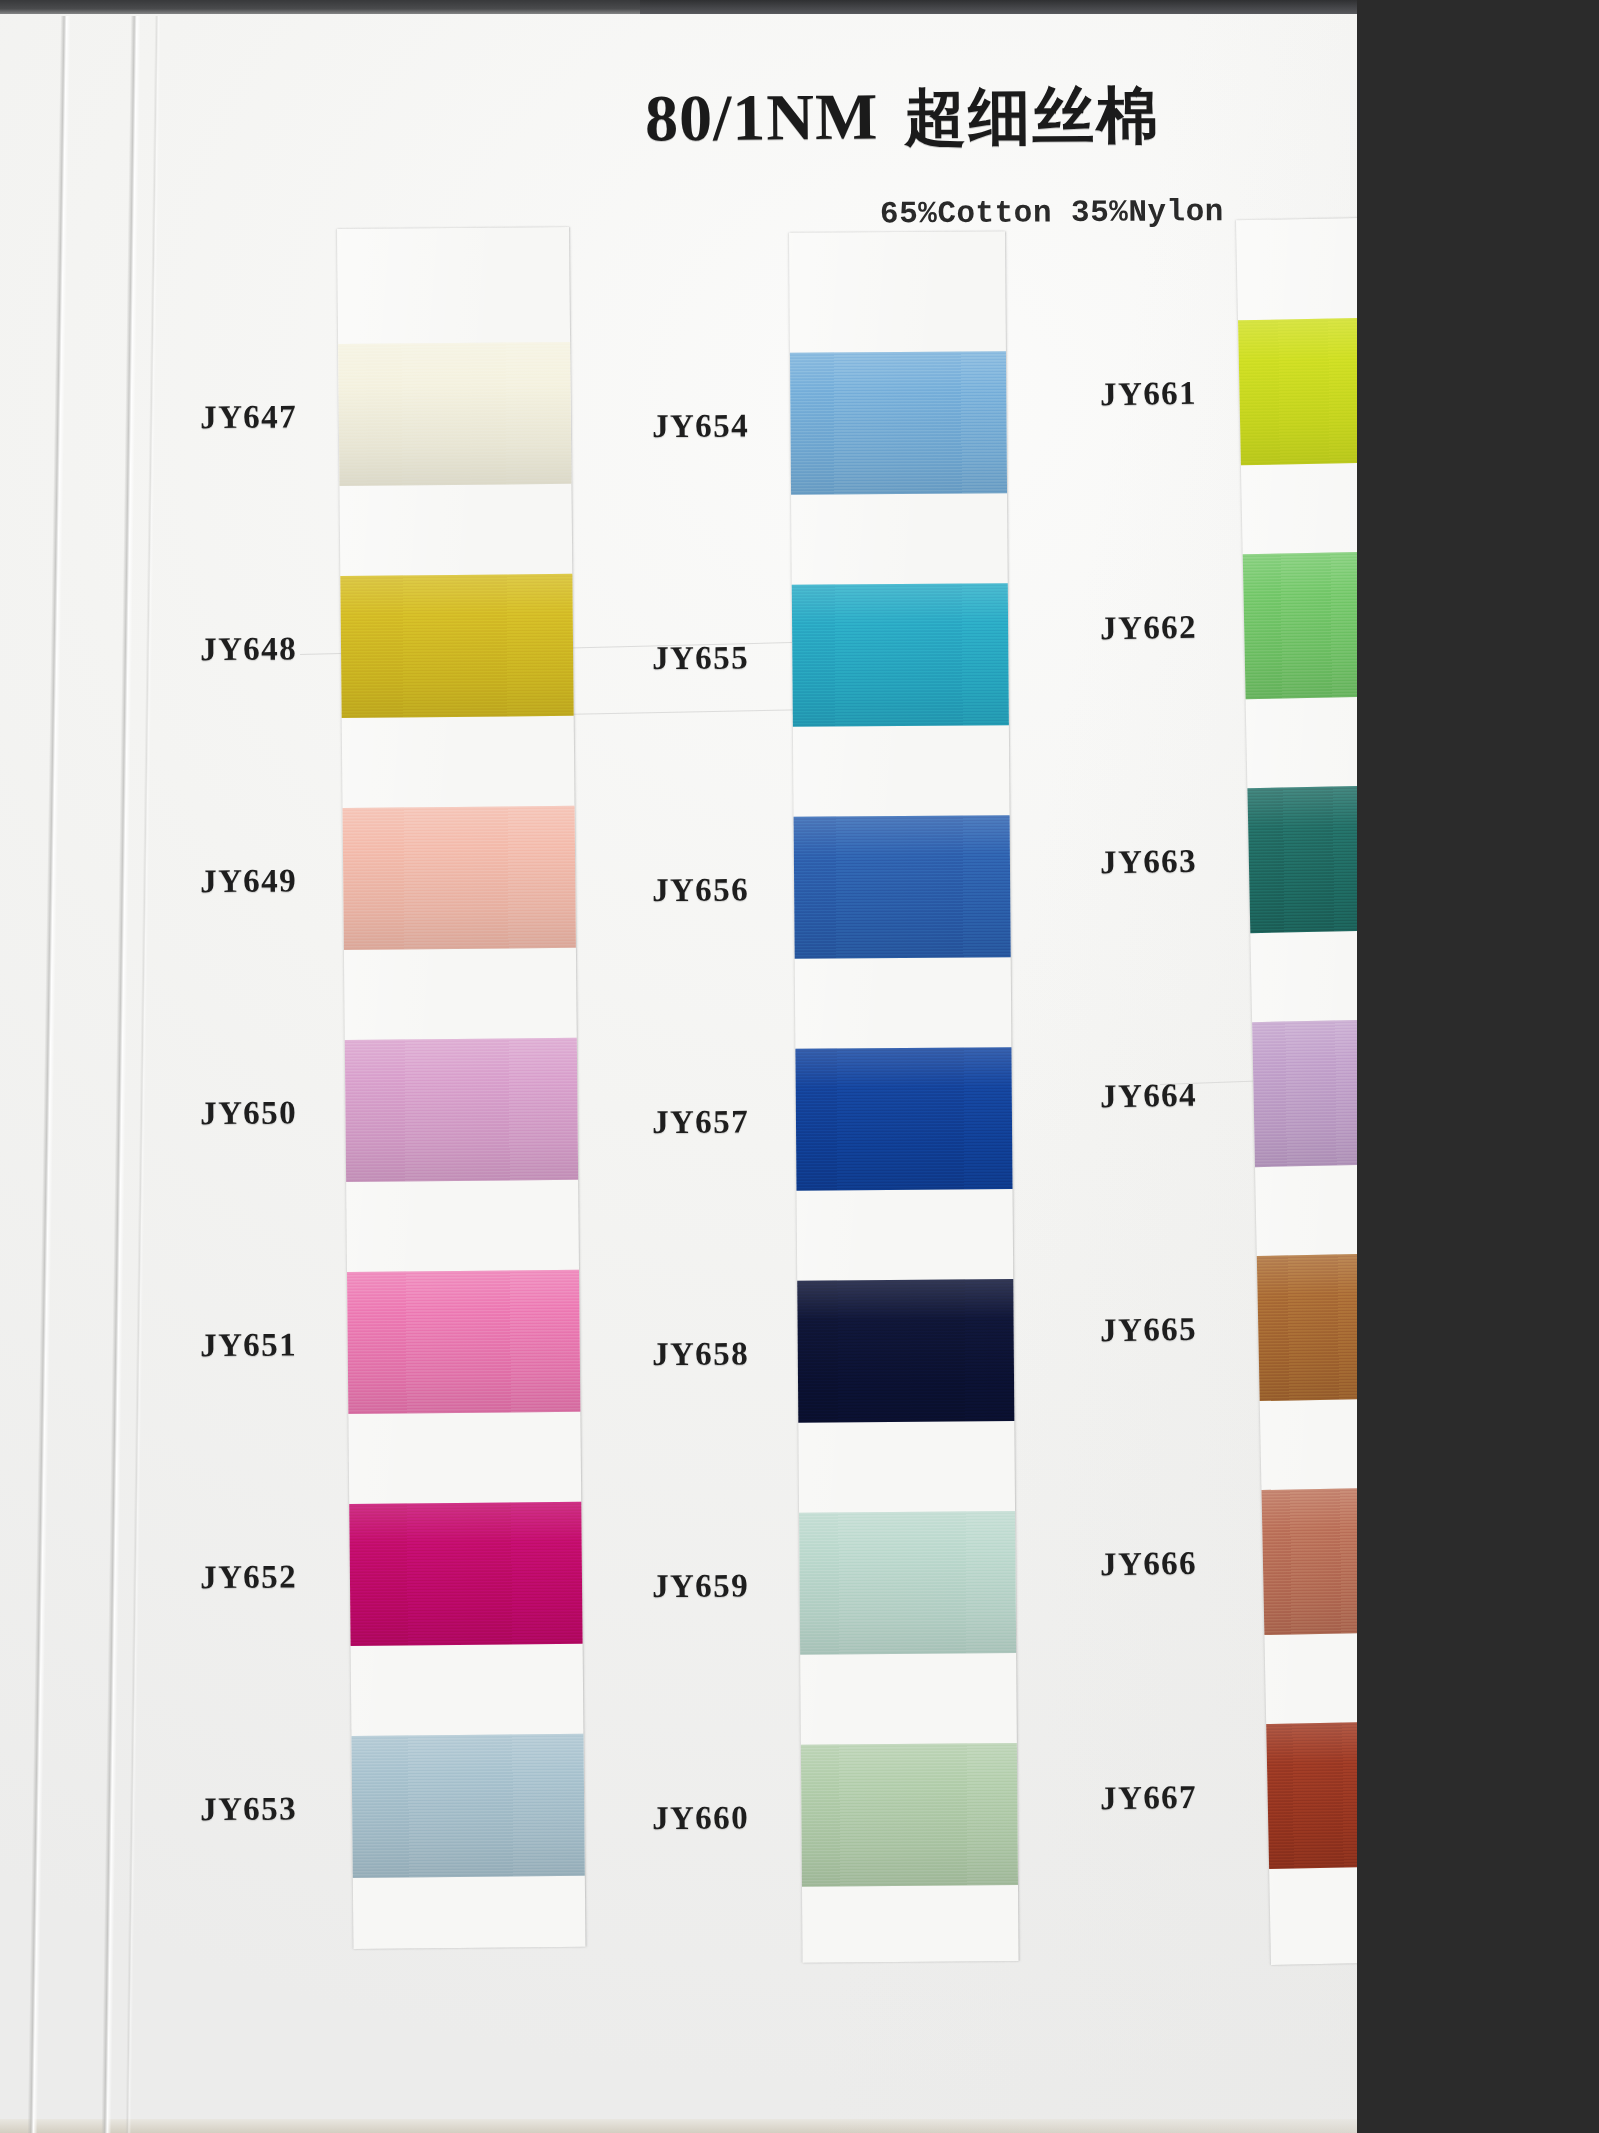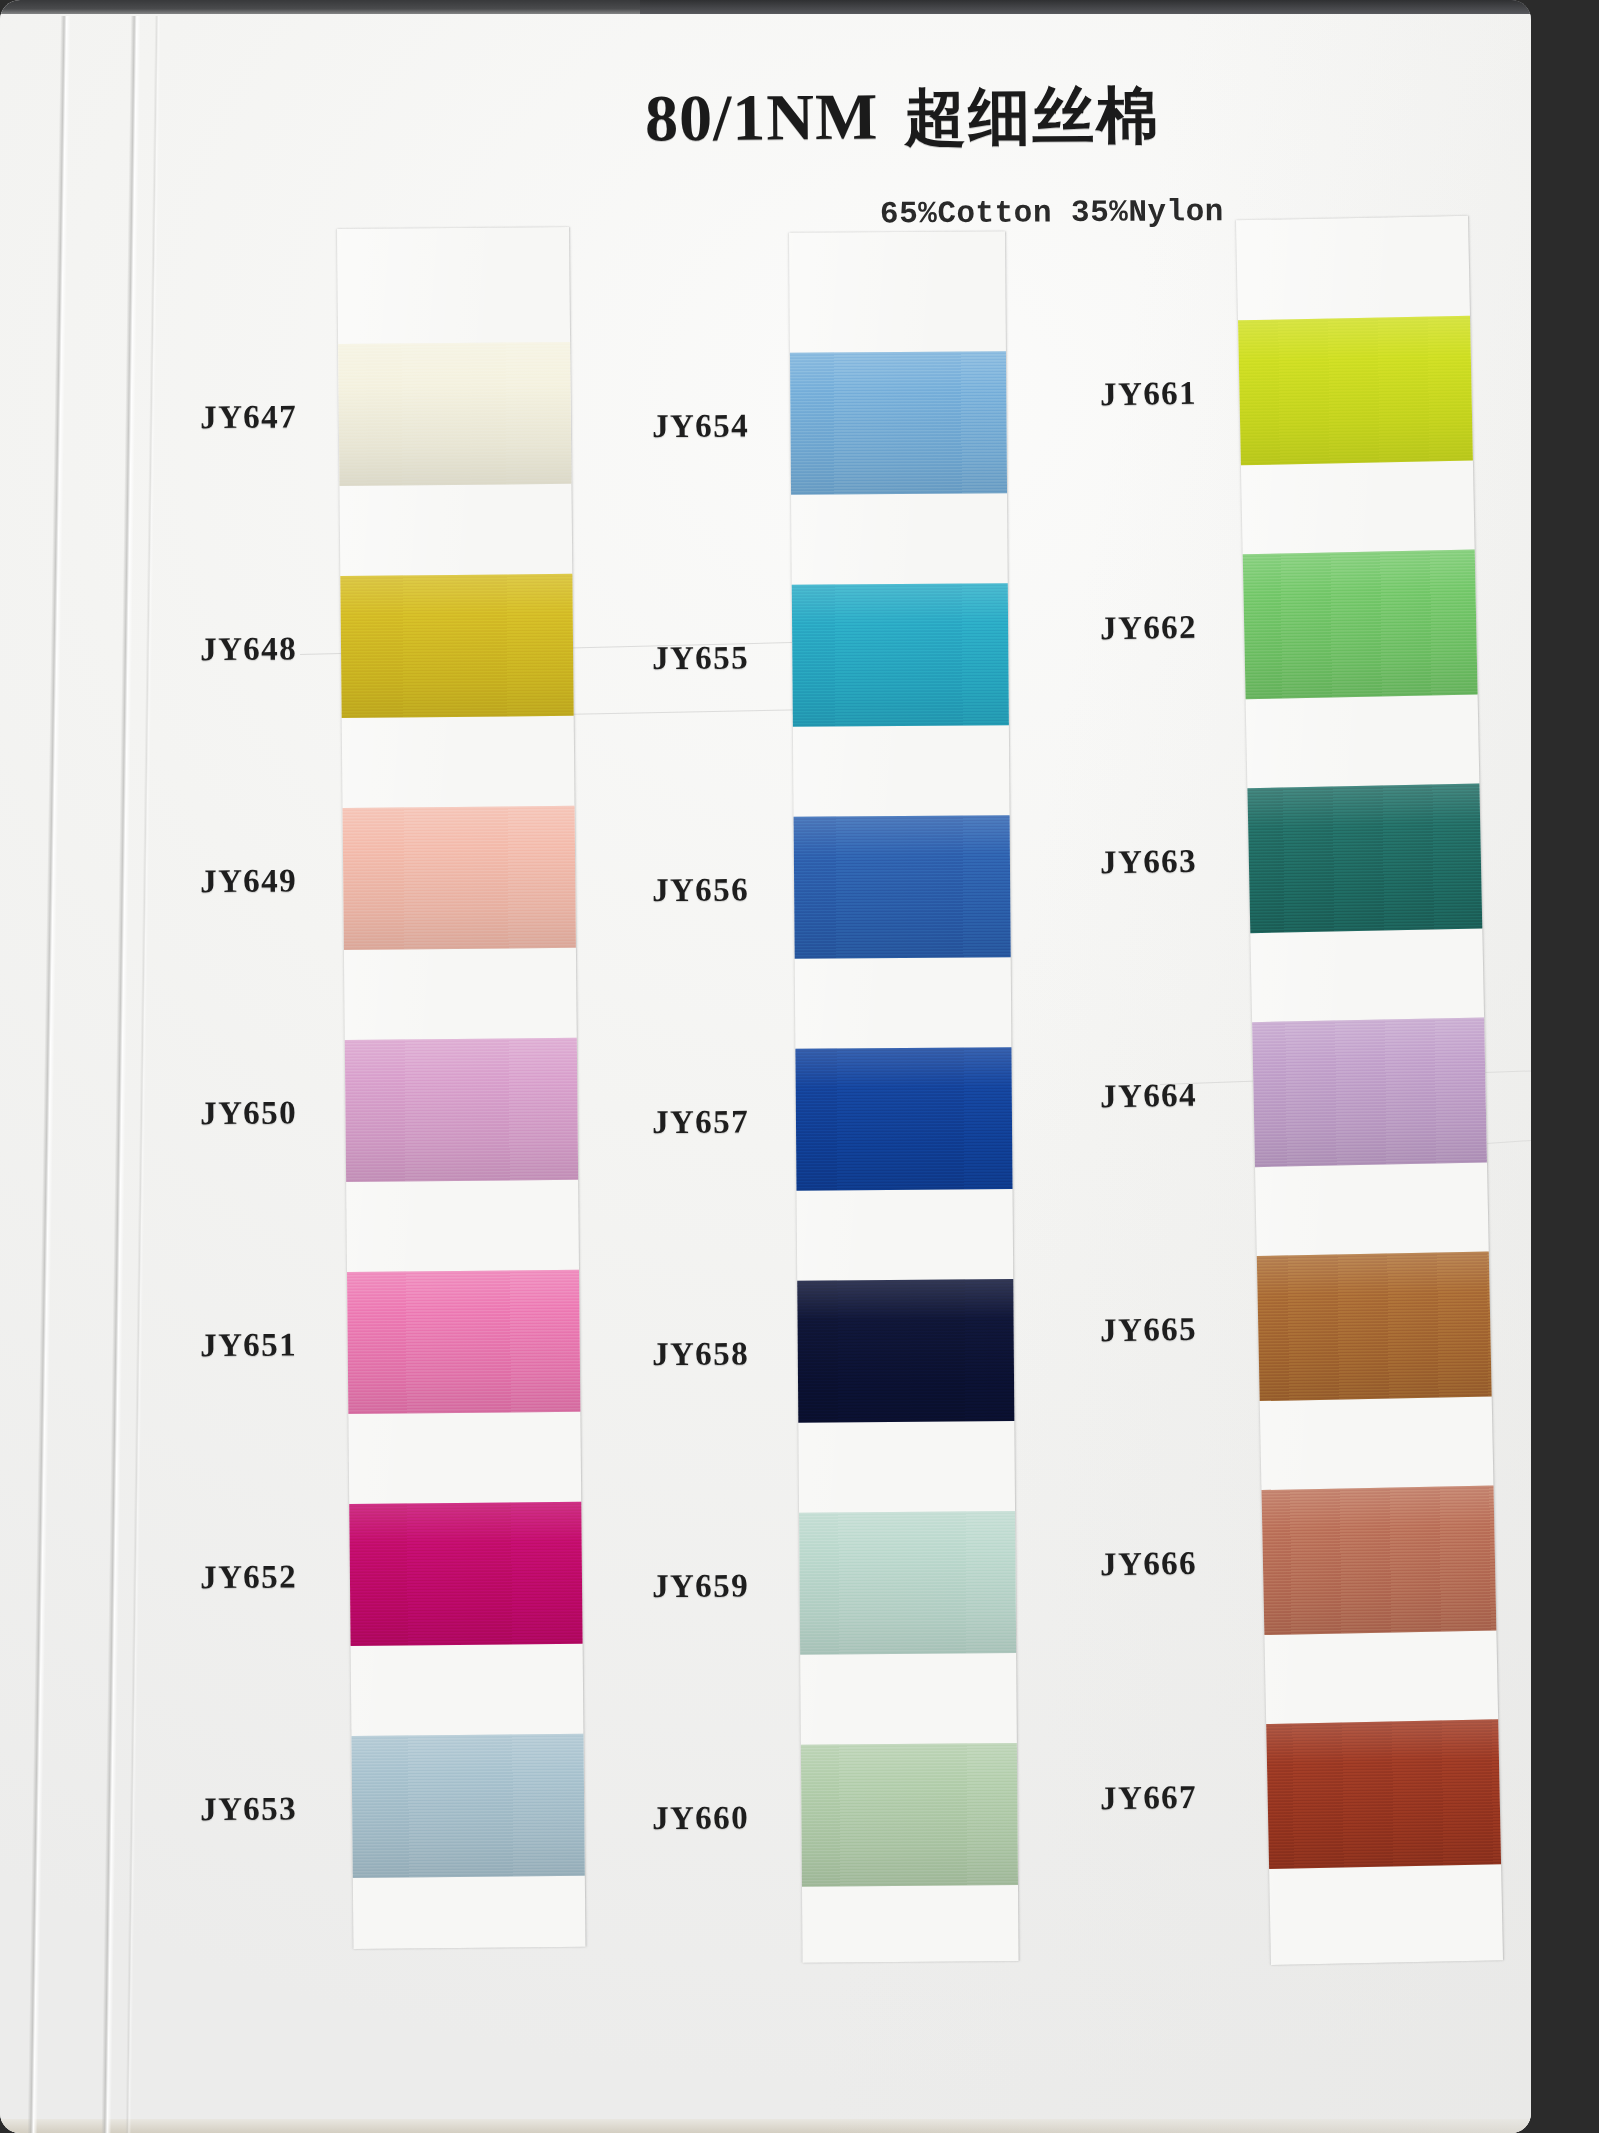--- a/index.html
+++ b/index.html
@@ -2,26 +2,25 @@
 <html><head>
 <meta charset="utf-8">
 <style>
   html, body {
     margin: 0;
     padding: 0;
     background: #2b2b2b;
   }
   #page {
     position: relative;
-    width: 1531px;
+    width: 1357px;
     height: 2133px;
     overflow: hidden;
     font-family: "Liberation Serif", serif;
     background: #ffffff;
-    border-radius: 20px;
   }
 
   
   .top-dark {
     position: absolute;
     top: 0; left: 0;
     width: 1599px; height: 16px;
     background: linear-gradient(180deg,#38393b 0%, #4a4b4d 55%, #9a9b9b 100%);
   }
   .top-dark-right {

